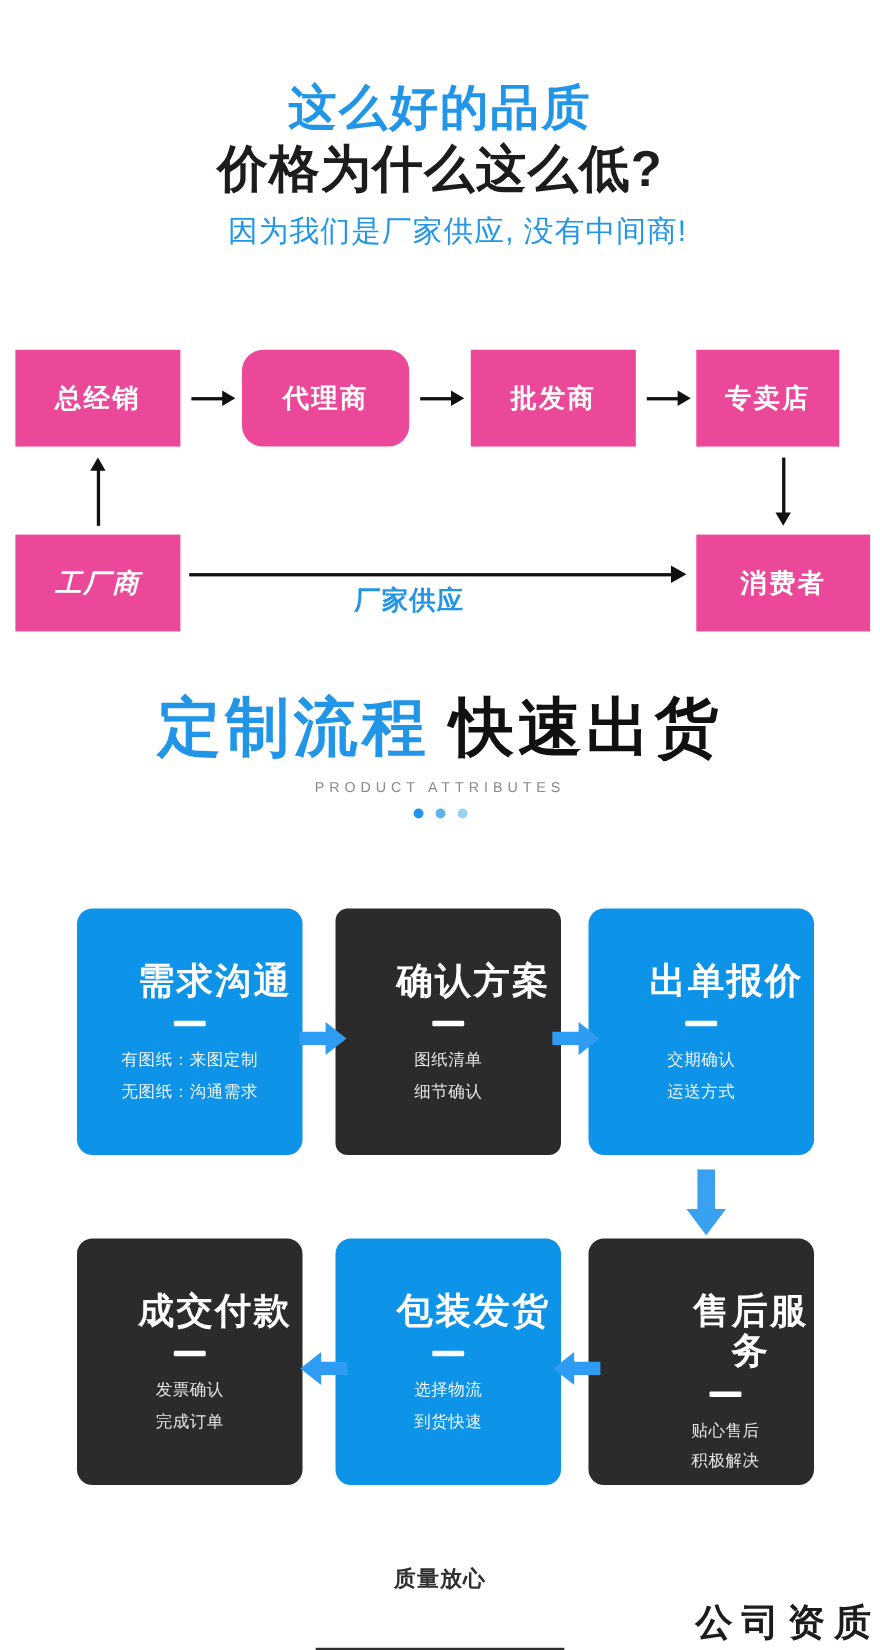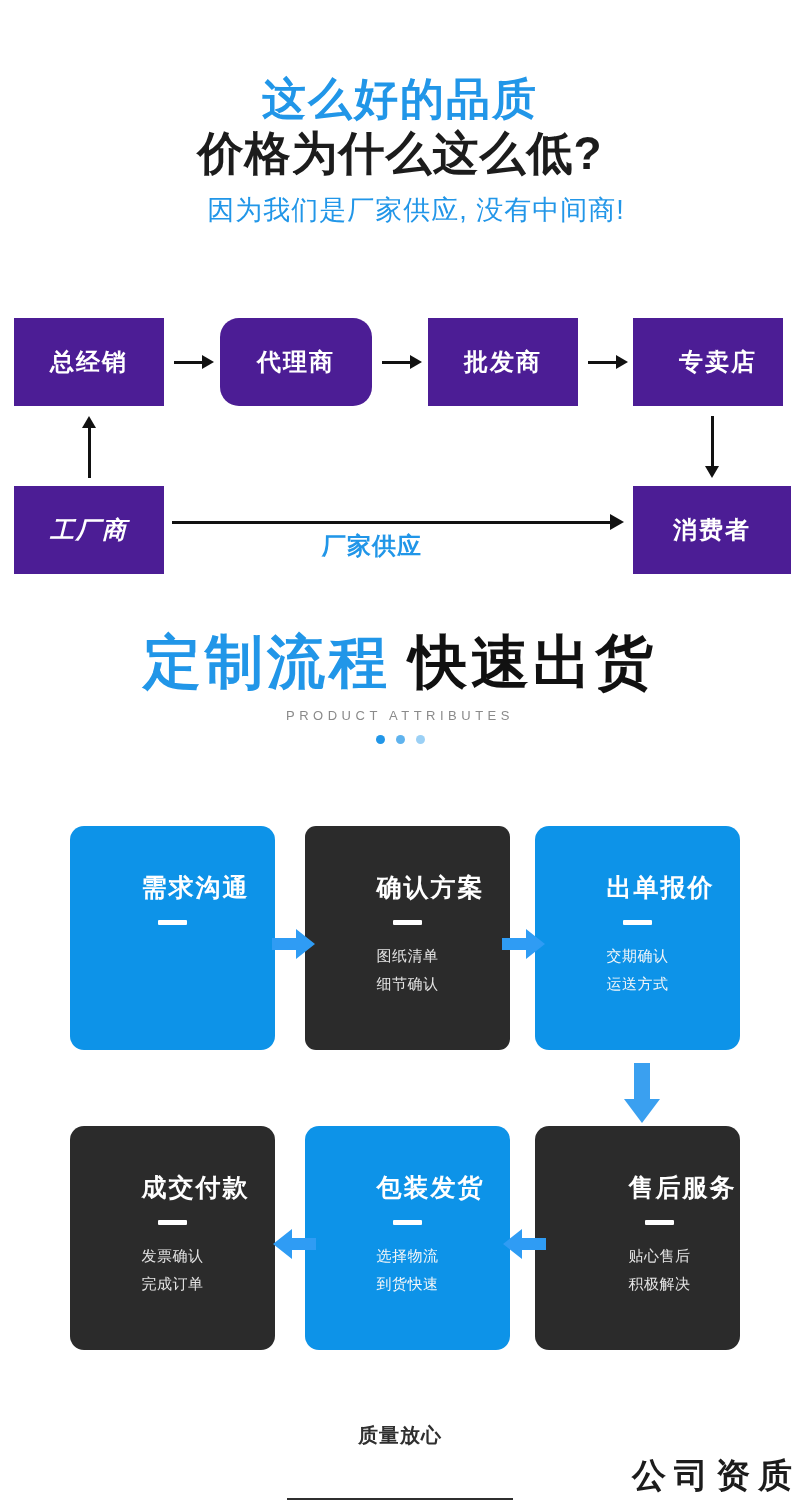--- a/index.html
+++ b/index.html
@@ -54,21 +54,21 @@
   
   .flow {
     position: absolute;
     top: 318px;
     left: 0;
     width: 800px;
     height: 262px;
   }
   .flow-box {
     position: absolute;
-    background: #4c1d95;
+    background: #ec4899;
     color: #ffffff;
     font-size: 24px;
     font-weight: bold;
     letter-spacing: 2px;
     display: flex;
     align-items: center;
     justify-content: center;
   }
   .flow-arrow-h {
     position: absolute;
@@ -216,21 +216,21 @@
     height: 224px;
     border-radius: 14px;
     box-sizing: border-box;
     padding-top: 48px;
     text-align: center;
     color: #ffffff;
   }
   .card.blue { background: #0d93e8; }
   .card.dark { background: #2b2b2b; }
   .card-title {
-    font-size: 25px;
+    font-size: 33px;
     font-weight: bold;
     letter-spacing: 2px;
     line-height: 1.1;
     margin-left: 46px;
   }
   .card-divider {
     width: 29px;
     height: 5px;
     background: #ffffff;
     margin: 18px auto 0 auto;
@@ -300,21 +300,21 @@
 
     <div class="flow-box" style="left:14px;  top:0px;  width:150px; height:88px;">
       <span>总经销</span>
     </div>
     <div class="flow-box" style="left:220px; top:0px;  width:152px; height:88px;border-radius:19px;">
       <span>代理商</span>
     </div>
     <div class="flow-box" style="left:428px; top:0px;  width:150px; height:88px;font-family:Liberation Mono, monospace;">
       <span>批发商</span>
     </div>
-    <div class="flow-box" style="left:633px; top:0px;  width:130px; height:88px;padding-left:20px;">
+    <div class="flow-box" style="left:633px; top:0px;  width:130px; height:88px;">
       <span>专卖店</span>
     </div>
 
     <div class="flow-arrow-h" style="left:174px; top:34px; width:40px;">
       <span class="shaft"></span>
         <span class="head"></span>
     </div>
     <div class="flow-arrow-h" style="left:382px; top:34px; width:40px;">
       <span class="shaft"></span>
         <span class="head"></span>
@@ -358,20 +358,24 @@
       <i></i>
       <i></i>
     </div>
   </div>
 
   <div class="cards">
 
     <div class="card blue" style="left:70px; top:0px;">
       <div class="card-title">需求沟通</div>
       <div class="card-divider"></div>
+      <div class="card-lines">
+        <div class="card-line">有图纸：来图定制</div>
+        <div class="card-line">无图纸：沟通需求</div>
+      </div>
     </div>
 
     <div class="card dark" style="left:305px; top:0px;border-radius:11px;">
       <div class="card-title">确认方案</div>
       <div class="card-divider"></div>
       <div class="card-lines">
         <div class="card-line">图纸清单</div>
         <div class="card-line">细节确认</div>
       </div>
     </div>

